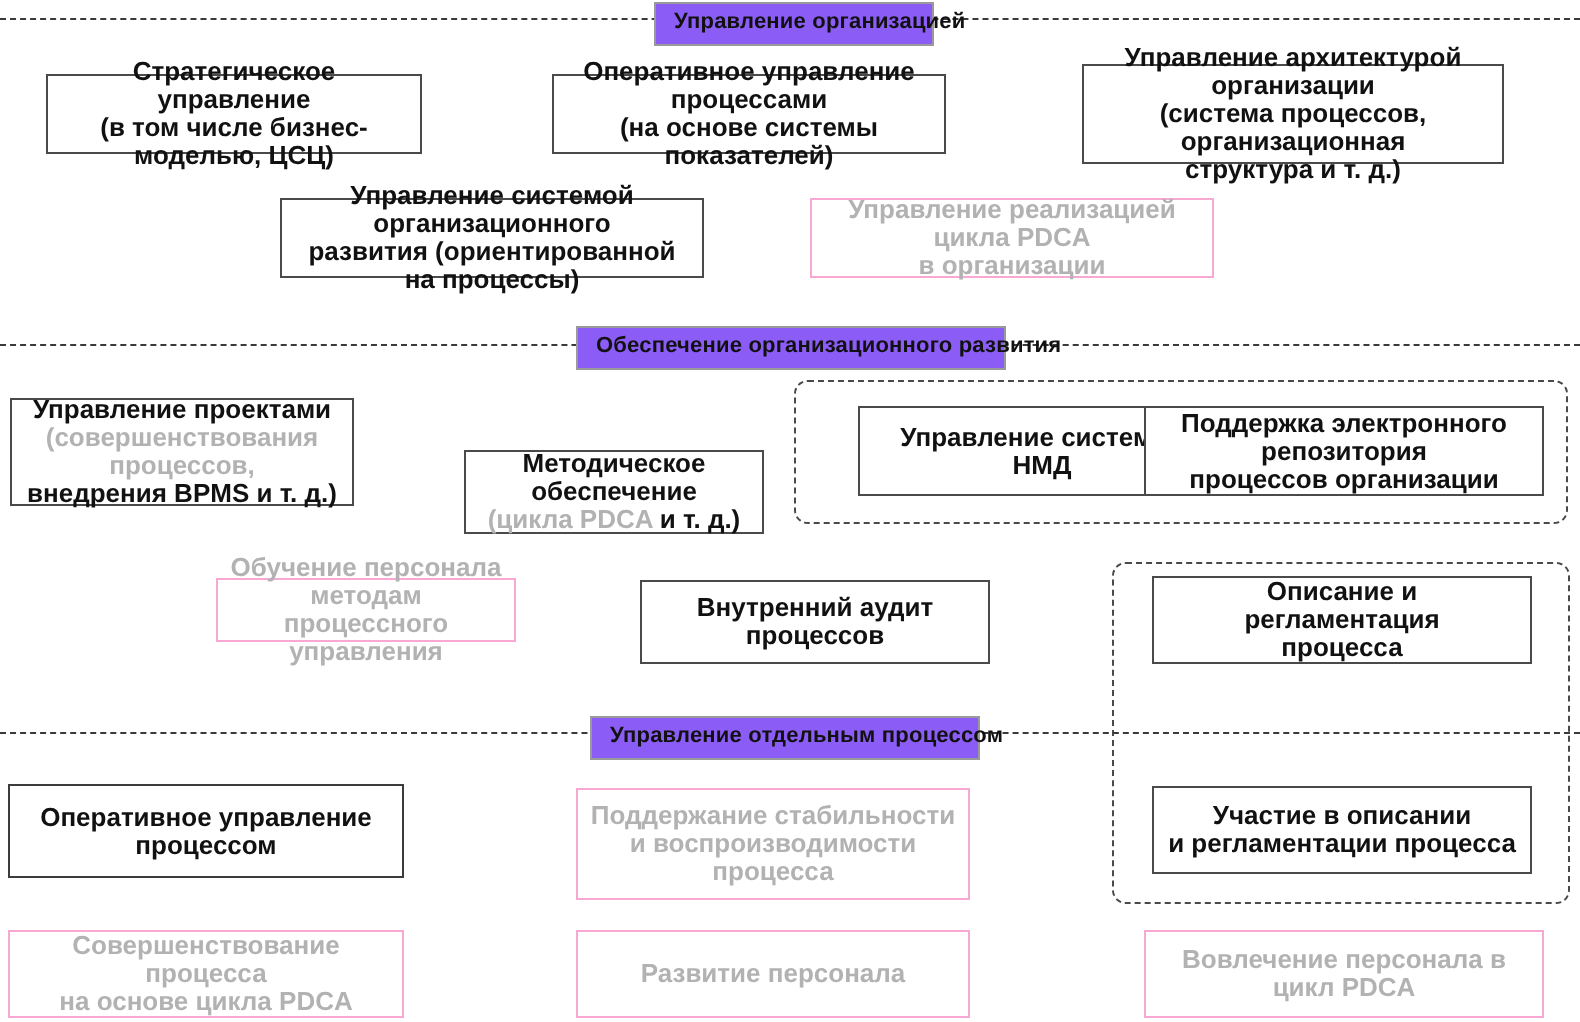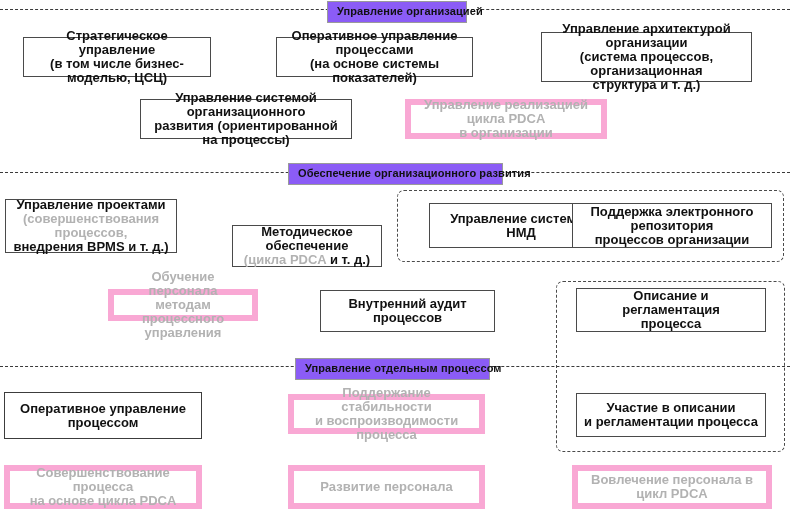--- a/index.html
+++ b/index.html
@@ -63,21 +63,21 @@
   .box .txt { display: block; width: 100%; }
   .box .l { display: block; }
 
   
   .box.strong {
     border: 1px solid #4a4a4a;
     color: #111111;
   }
   
   .box.faded {
-    border: 6px solid #f9a8d4;
+    border: 1px solid #f9a8d4;
     color: #b2b2b2;
   }
   
   .box.heavy {
     border: 1.4px solid #3c3c3c;
     color: #111111;
   }
 
   
   .l.dim  { color: #b2b2b2; }
@@ -196,21 +196,21 @@
 
   <div class="sep" style="top:366px;"></div>
   <div class="sep-label" style="left:295px; top:358px; width:195px;">Управление отдельным процессом</div>
 
   <div class="box heavy" style="left:4px; top:392px; width:198px; height:47px;">
     <span class="txt">
       <span class="l dark">Оперативное управление процессом</span>
     </span>
   </div>
 
-  <div class="box faded" style="left:288px; top:394px; width:197px; height:40px;">
+  <div class="box faded" style="left:288px; top:394px; width:197px; height:56px;">
     <span class="txt">
       <span class="l dim">Поддержание стабильности</span>
       <span class="l dim">и воспроизводимости процесса</span>
     </span>
   </div>
 
   <div class="box strong" style="left:576px; top:393px; width:190px; height:44px;">
     <span class="txt">
       <span class="l dark">Участие в описании</span>
       <span class="l dark">и регламентации процесса</span>

